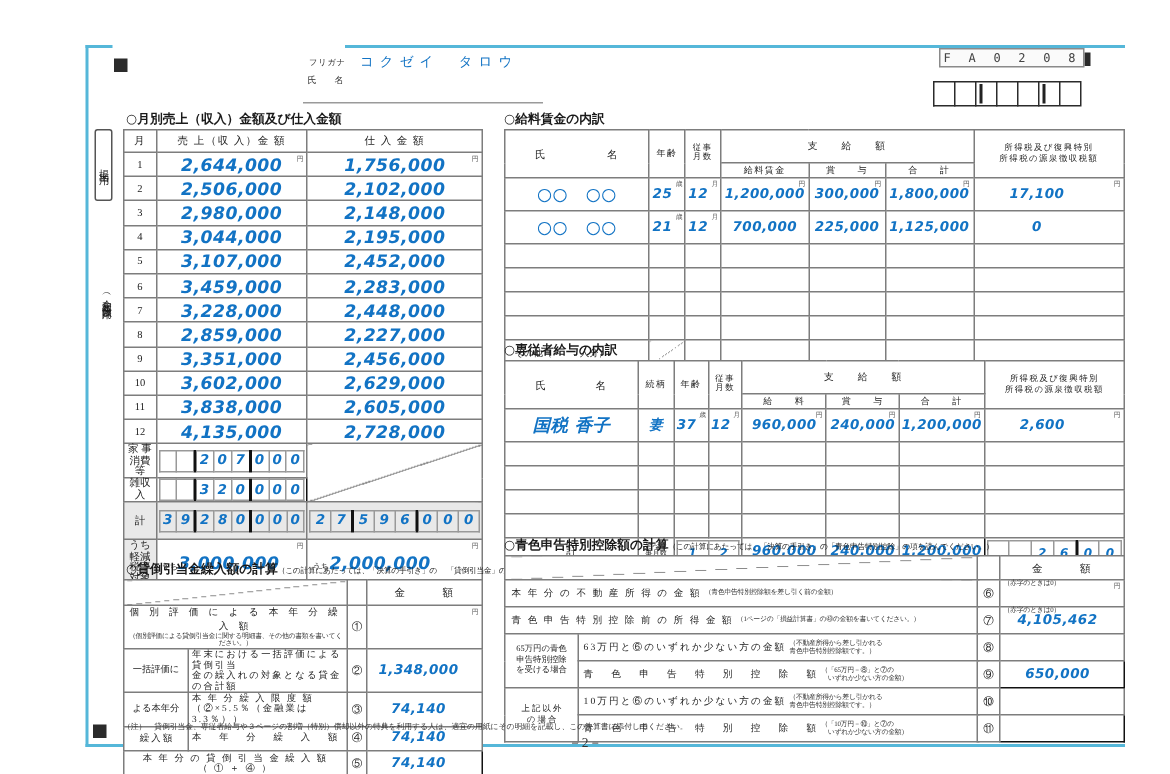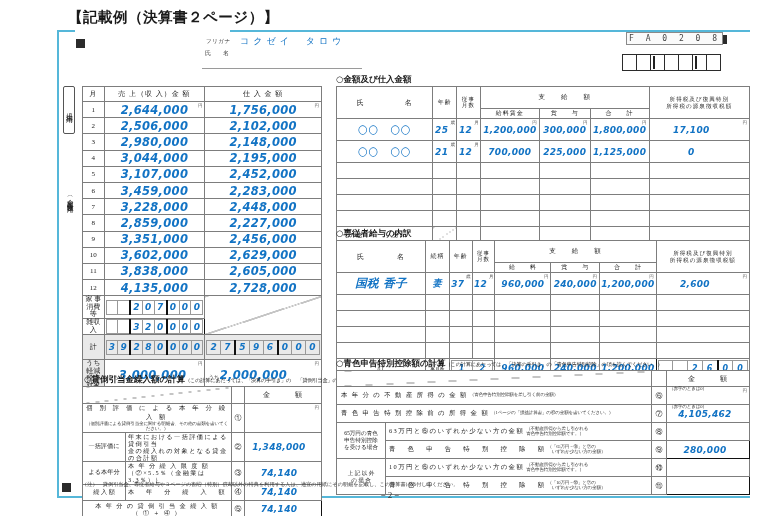--- a/index.html
+++ b/index.html
@@ -90,21 +90,20 @@
 </head>
 <body>
 
 <div id="page">
 
   <div class="frame-left"></div>
   <div class="frame-top-r"></div>
   <div class="frame-bot"></div>
   <div class="frame-corner-tl"></div>
 
-  <div class="doc-title">【記載例（決算書２ページ）】</div>
 
   <div class="sq h"></div>
   <div class="sq tr"></div>
   <div class="sq bl"></div>
 
   <div class="furi">フリガナ</div>
   <div class="name-lbl">氏　名</div>
   <div class="furi-hw">コクゼイ　タロウ</div>
   <div class="name-rule"></div>
 
@@ -117,20 +116,21 @@
       <i></i>
       <i class="tick"></i>
       <i></i>
   </div>
 
   <div class="sidetab">
     <div class="b1">提出用</div>
     <div class="b2">（令和元年分以降用）</div>
   </div>
 
+  <div class="sec-h" style="left:84px;top:74px;">○月別売上（収入）金額及び仕入金額</div>
   <table class="tb" id="t-monthly" style="left:82px;top:86px;width:240px;">
       <tbody>
         <tr class="hdr">
           <td style="width:24px">月</td>
           <td style="width:108px">売 上（収 入）金 額</td>
           <td style="width:128px;border-left:1.6px solid #111">仕 入 金 額</td>
         </tr>
         <tr>
           <td style="height:15.2px">1</td>
           <td class="num"><span class="hw ">2,644,000</span><span class="yen">円</span></td>
@@ -266,21 +266,21 @@
           </td>
         </tr>
         <tr>
           <td class="vlabel gray" style="height:16px">うち軽減<br>税率対象</td>
           <td class="num" style="text-align:left;padding-left:3px"><span style="font-size:5.5px">うち</span><span class="hw ">3,000,000</span><span class="yen">円</span></td>
           <td class="num" style="text-align:left;padding-left:3px;border-left:1.6px solid #111"><span style="font-size:5.5px">うち</span><span class="hw ">2,000,000</span><span class="yen">円</span></td>
         </tr>
       </tbody>
     </table>
 
-  <div class="sec-h" style="left:336px;top:74px;">○金額及び仕入金額</div>
+  <div class="sec-h" style="left:336px;top:74px;">○給料賃金の内訳</div>
   <table class="tb" id="t-salary" style="left:336px;top:86px;width:414px;">
       <tbody>
         <tr class="hdr" style="height:22px">
           <td rowspan="2" style="width:92px">氏　　　　　名</td>
           <td rowspan="2" style="width:22px;font-size:6px">年齢</td>
           <td rowspan="2" style="width:22px;font-size:5.6px;line-height:1">従事<br>月数</td>
           <td colspan="3" style="font-size:6.5px">支　　給　　額</td>
           <td rowspan="2" style="width:96px;font-size:5.6px;line-height:1.1">所得税及び復興特別<br>所得税の源泉徴収税額</td>
         </tr>
         <tr class="hdr" style="height:10px">
@@ -567,21 +567,21 @@
         </tr>
         <tr>
           <td rowspan="2" style="width:48px;font-size:5.6px;line-height:1.2">65万円の青色<br>申告特別控除<br>を受ける場合</td>
           <td colspan="2" style="height:17px;text-align:left;padding:0 3px"><span class="lbl-sp2" style="font-size:6.4px">63万円と⑥のいずれか少ない方の金額</span><span class="tiny" style="display:inline-block;vertical-align:middle;margin-left:2px">（不動産所得から差し引かれる<br>青色申告特別控除額です。）</span></td>
           <td class="circnum">⑧</td>
           <td class="num" style="padding-right:6px;text-align:right"></td>
         </tr>
         <tr>
           <td colspan="2" style="height:17px;text-align:left;padding:0 3px"><span class="lbl-sp2" style="font-size:6.4px">青 　色 　申 　告 　特 　別 　控 　除 　額</span><span class="tiny" style="display:inline-block;vertical-align:middle;margin-left:2px">（「65万円－⑧」と⑦の<br>　いずれか少ない方の金額）</span></td>
           <td class="circnum">⑨</td>
-          <td class="num thickb" style="padding-right:6px;text-align:center"><span class="hw sm">280,000</span></td>
+          <td class="num thickb" style="padding-right:6px;text-align:center"><span class="hw sm">650,000</span></td>
         </tr>
         <tr>
           <td rowspan="2" style="width:48px;font-size:5.6px;line-height:1.2">上 記 以 外<br>の 場 合</td>
           <td colspan="2" style="height:17px;text-align:left;padding:0 3px"><span class="lbl-sp2" style="font-size:6.4px">10万円と⑥のいずれか少ない方の金額</span><span class="tiny" style="display:inline-block;vertical-align:middle;margin-left:2px">（不動産所得から差し引かれる<br>青色申告特別控除額です。）</span></td>
           <td class="circnum">⑩</td>
           <td class="num" style="padding-right:6px;text-align:right"></td>
         </tr>
         <tr>
           <td colspan="2" style="height:17px;text-align:left;padding:0 3px"><span class="lbl-sp2" style="font-size:6.4px">青 　色 　申 　告 　特 　別 　控 　除 　額</span><span class="tiny" style="display:inline-block;vertical-align:middle;margin-left:2px">（「10万円－⑩」と⑦の<br>　いずれか少ない方の金額）</span></td>
           <td class="circnum">⑪</td>

